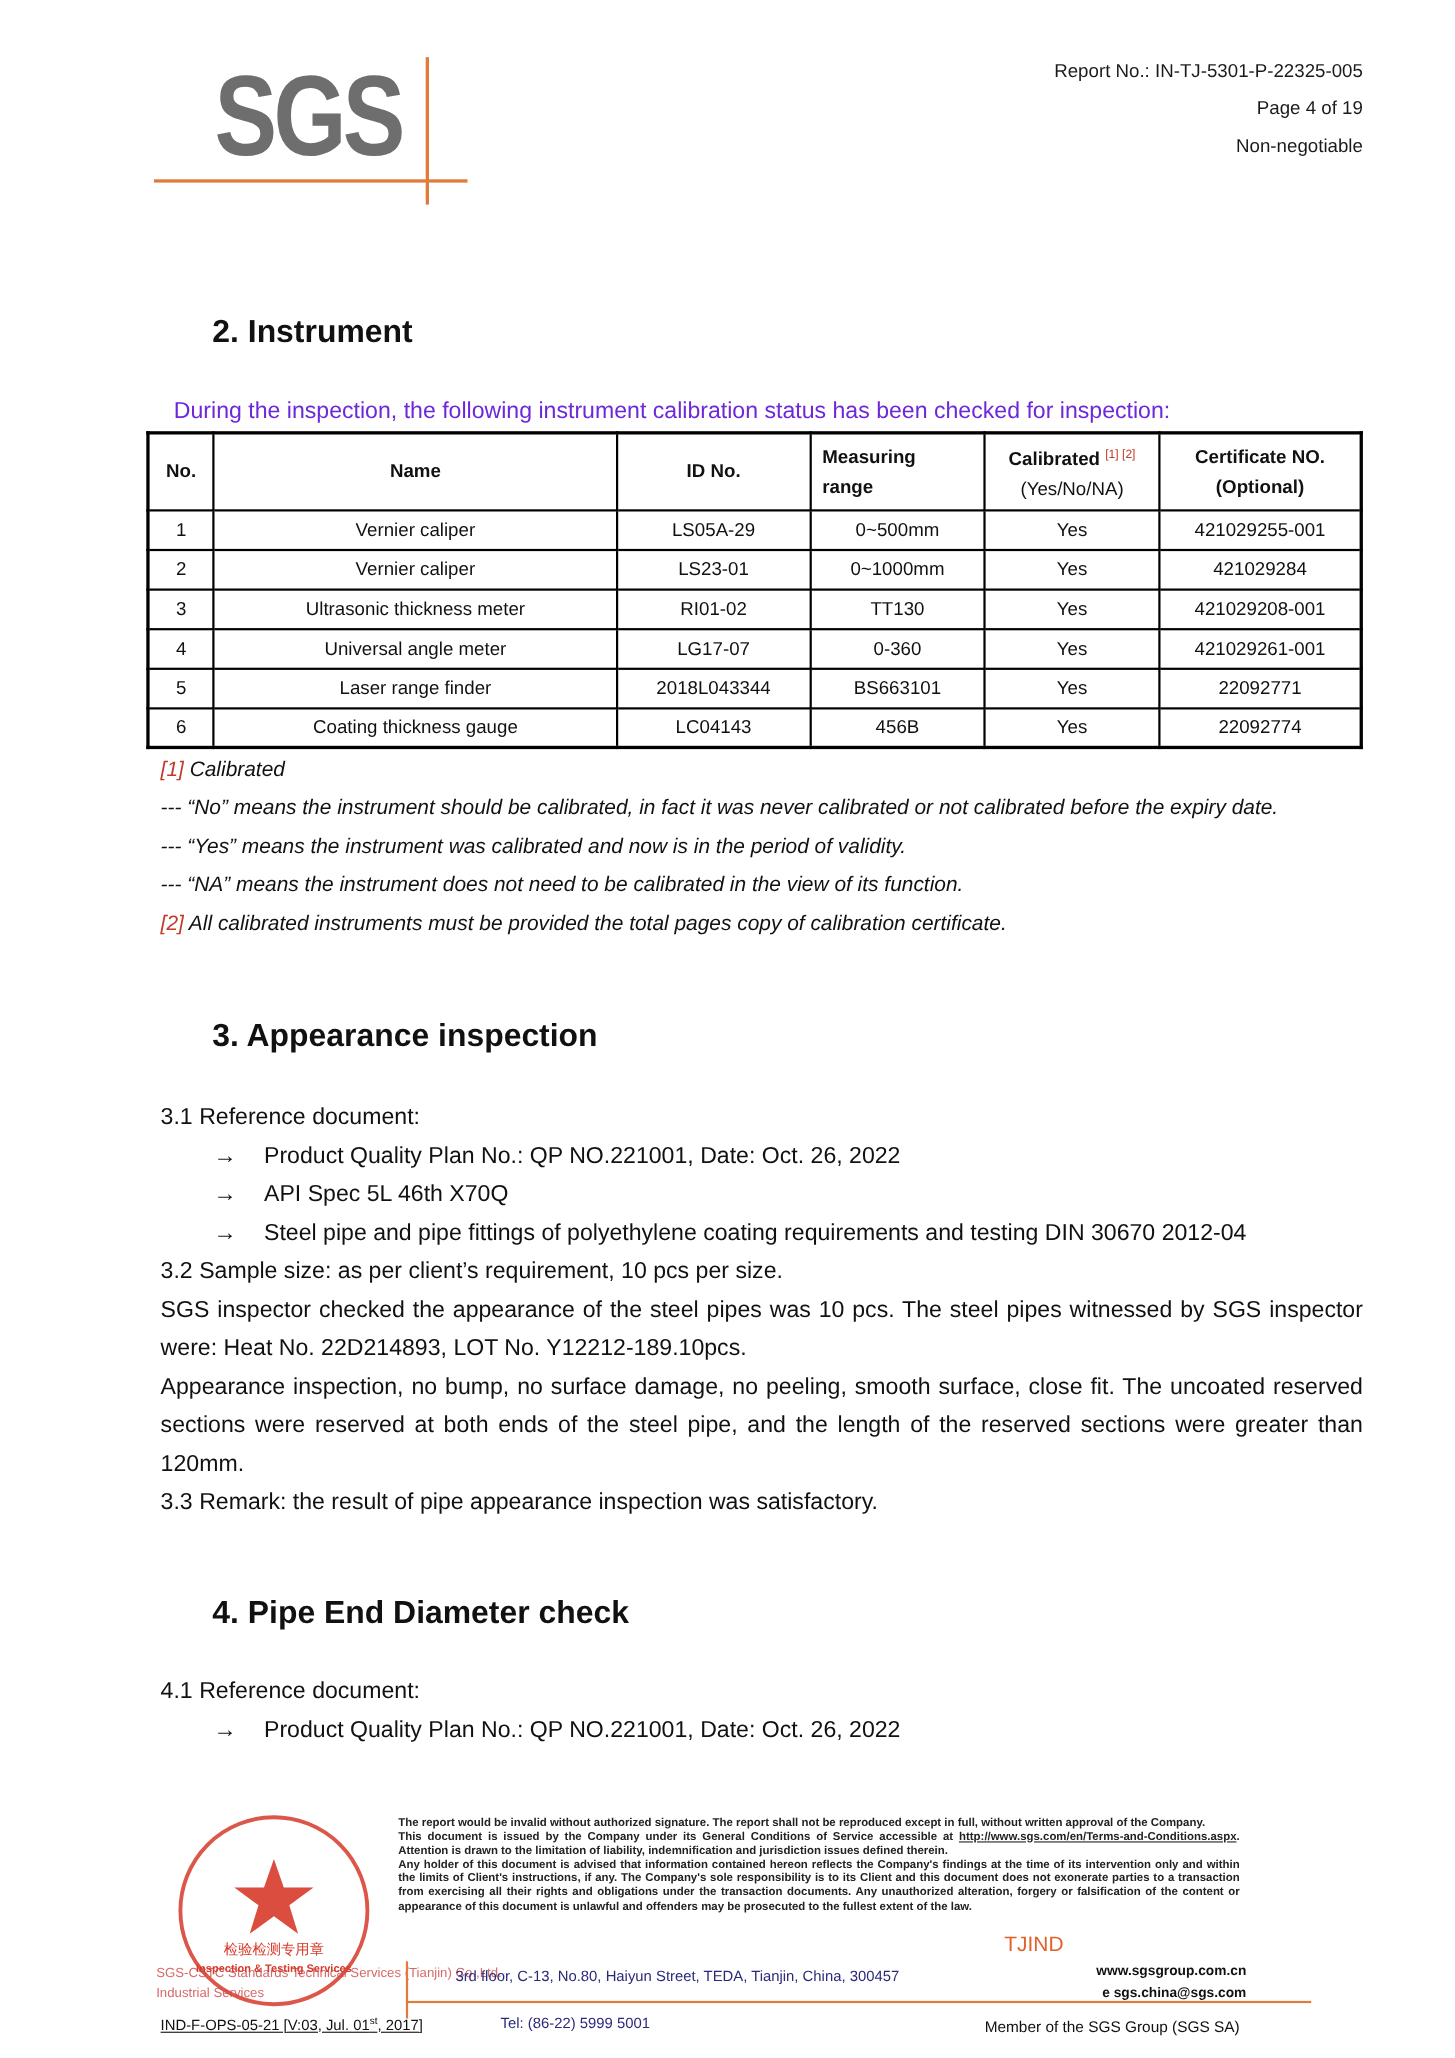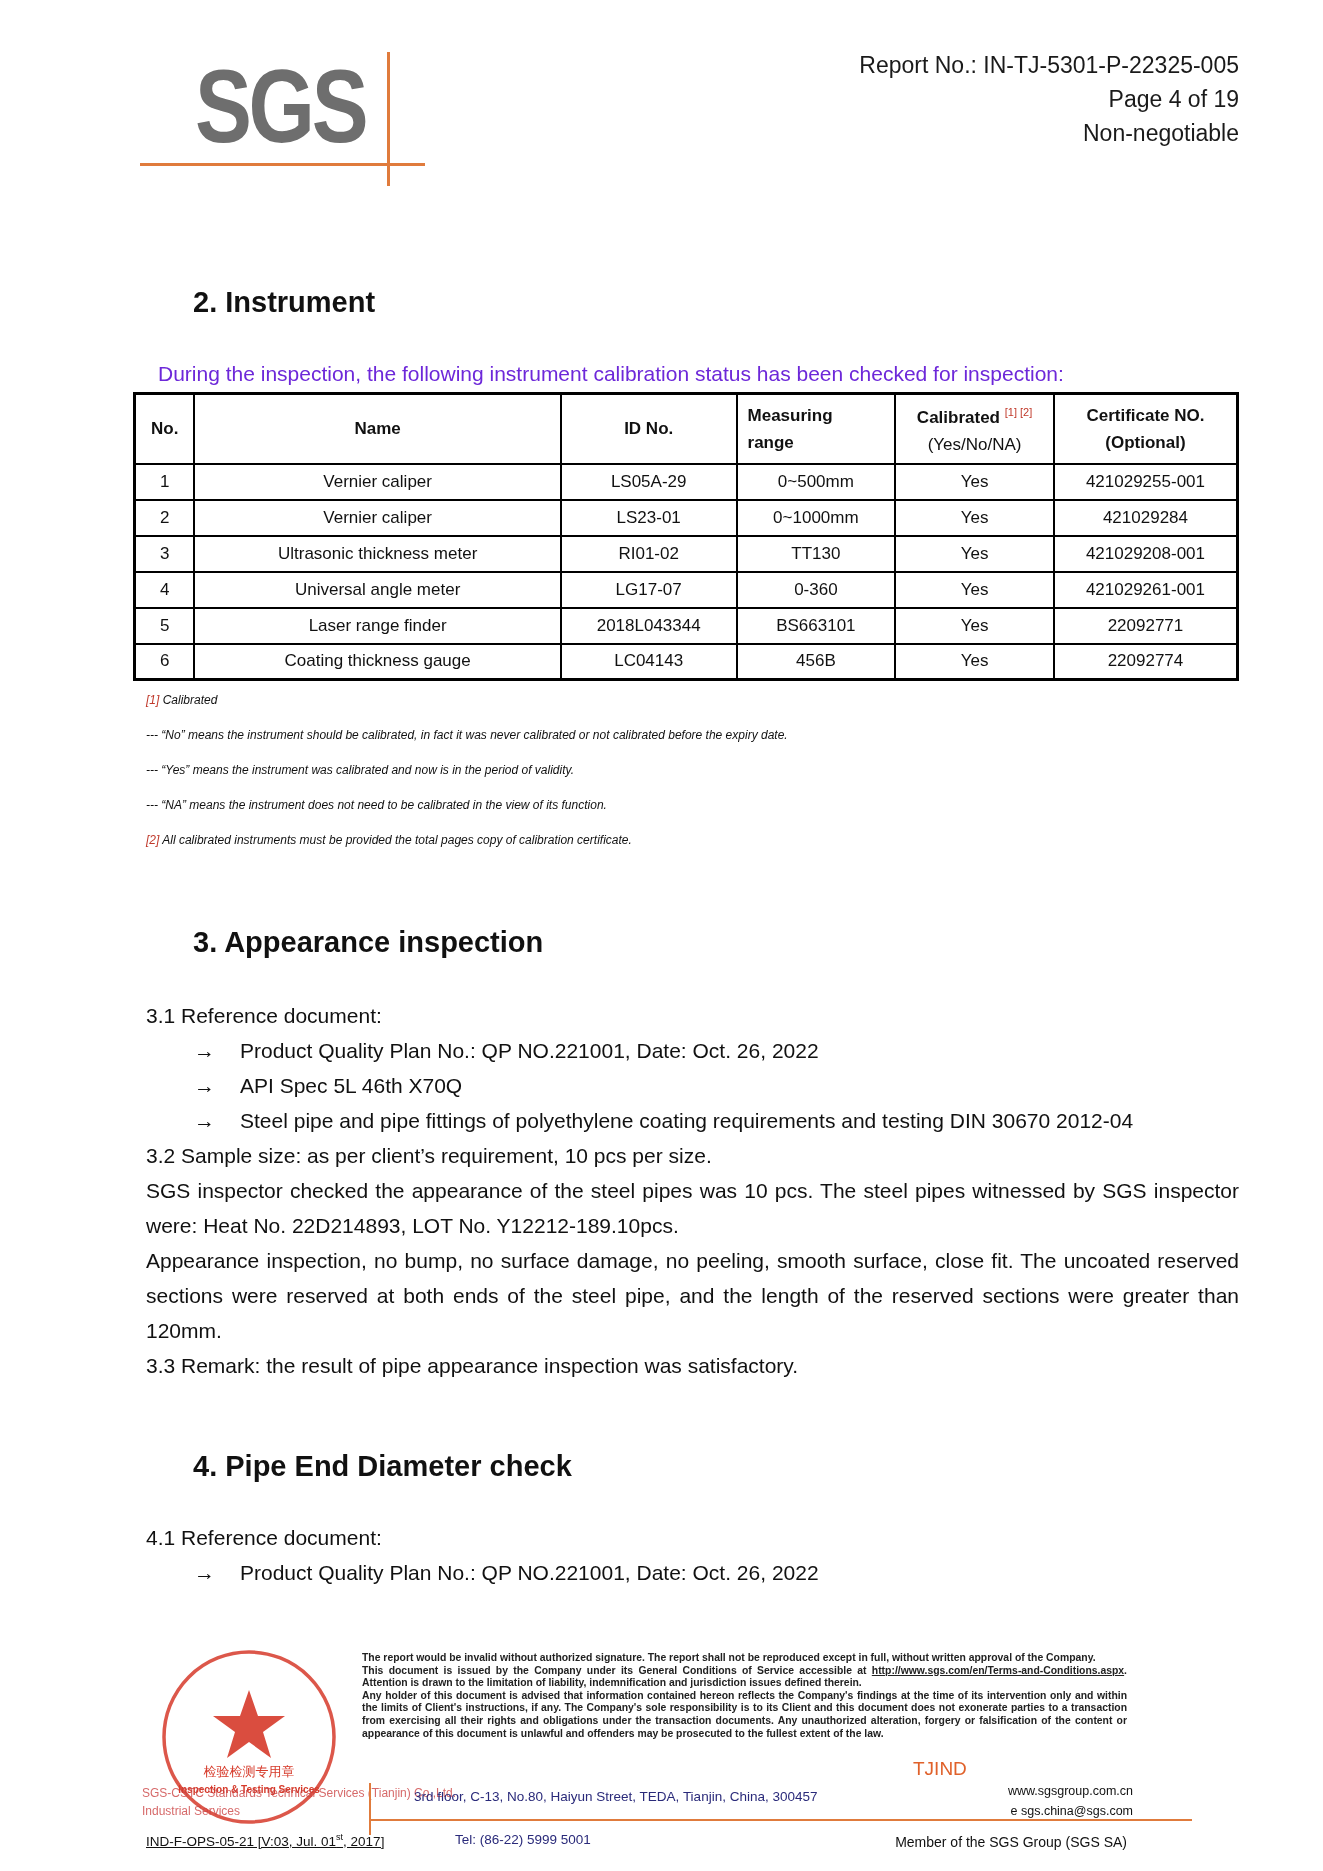--- a/index.html
+++ b/index.html
@@ -4,56 +4,56 @@
 <style>
   * { box-sizing: border-box; margin: 0; padding: 0; }
   html, body { width: 1323px; height: 1871px; background: #ffffff; }
   body { position: relative; font-family: "Liberation Sans", sans-serif; color: #111; overflow: hidden; }
 
   .logo { position: absolute; left: 140px; top: 52px; width: 290px; height: 135px; }
   .logo-text { position: absolute; left: 55px; top: 2px; font-family: "Liberation Sans", sans-serif; font-weight: bold; font-size: 104px; color: #6e6e6e; letter-spacing: -4px; transform: scaleX(0.82); transform-origin: left top; line-height: 1; }
   .logo-hline { position: absolute; left: 0; top: 111px; width: 285px; height: 3px; background: #e07b3c; }
   .logo-vline { position: absolute; left: 247px; top: 0; width: 3px; height: 134px; background: #e07b3c; }
 
-  .header-right { position: absolute; right: 84px; top: 48px; text-align: right; font-size: 23px; line-height: 34px; color: #1a1a1a; }
+  .header-right { position: absolute; right: 84px; top: 48px; text-align: right; font-size: 17px; line-height: 34px; color: #1a1a1a; }
 
   .section-title { position: absolute; left: 193px; font-size: 29px; font-weight: bold; color: #111; }
   .para { position: absolute; font-size: 21px; color: #6d28d9; line-height: 34px; }
 
   table.inst { position: absolute; left: 133px; top: 392px; width: 1106px; border-collapse: collapse; border: 3px solid #000; font-size: 17px; }
   table.inst th, table.inst td { border: 2px solid #000; text-align: center; vertical-align: middle; }
   table.inst th { font-weight: bold; height: 70px; padding: 0 4px; }
   table.inst th .sub { display: block; font-weight: normal; }
   table.inst th .subb { display: block; font-weight: bold; }
   table.inst td { height: 36px; font-weight: normal; }
   .sup { color: #c0392b; font-size: 11px; vertical-align: super; font-weight: normal; }
   .mr-head { text-align: left !important; padding-left: 10px !important; line-height: 27px; margin-left: 17px; }
 
-  .notes { position: absolute; left: 146px; top: 688px; font-size: 12px; font-style: italic; color: #111; }
+  .notes { position: absolute; left: 146px; top: 688px; font-size: 19px; font-style: italic; color: #111; }
   .notes div { height: 35px; line-height: 24px; }
   .red { color: #c0392b; }
 
   .list { position: absolute; left: 146px; font-size: 21px; line-height: 35px; }
   .arrow-item { padding-left: 48px; position: relative; }
   .arrow-item .arrow { position: absolute; left: 48px; width: 30px; }
   .arrow-item .txt { padding-left: 46px; }
   .justify { text-align: justify; text-align-last: left; width: 1093px; }
 
   .stamp { position: absolute; left: 160px; top: 1648px; width: 178px; height: 178px; }
   .stamp-text1 { position: absolute; left: 142px; top: 1786px; font-size: 12px; color: #c44; opacity: 0.8; }
   .stamp-text2 { position: absolute; left: 142px; top: 1804px; font-size: 12px; color: #c44; opacity: 0.8; }
 
   .disclaimer { position: absolute; left: 362px; top: 1652px; width: 765px; font-size: 10.4px; font-weight: bold; line-height: 12.6px; color: #222; text-align: justify; }
   .disclaimer a { color: #222; text-decoration: underline; }
   .tjind { position: absolute; left: 913px; top: 1758px; font-size: 19px; font-weight: normal; color: #e0612a; }
 
   .footer-vline { position: absolute; left: 369px; top: 1783px; width: 2px; height: 52px; background: #e07b3c; }
   .footer-hline { position: absolute; left: 369px; top: 1819px; width: 823px; height: 2px; background: #e07b3c; }
   .address { position: absolute; left: 386px; top: 1789px; font-size: 13.5px; color: #2a2a7a; margin-left: 28px; }
-  .web { position: absolute; right: 190px; top: 1781px; font-size: 12.5px; color: #111; text-align: right; line-height: 20px; }
+  .web { position: absolute; right: 190px; top: 1781px; font-size: 12.5px; color: #111; text-align: right; line-height: 20px; font-weight: bold; }
   .formcode { position: absolute; left: 146px; top: 1832px; font-size: 13.5px; color: #111; text-decoration: underline; }
   .tel { position: absolute; left: 455px; top: 1832px; font-size: 13.5px; color: #2a2a7a; }
   .member { position: absolute; right: 196px; top: 1834px; font-size: 14px; color: #111; }
 </style>
 </head>
 <body>
 
 <div class="logo">
   <div class="logo-text">SGS</div>
   <div class="logo-hline"></div>

